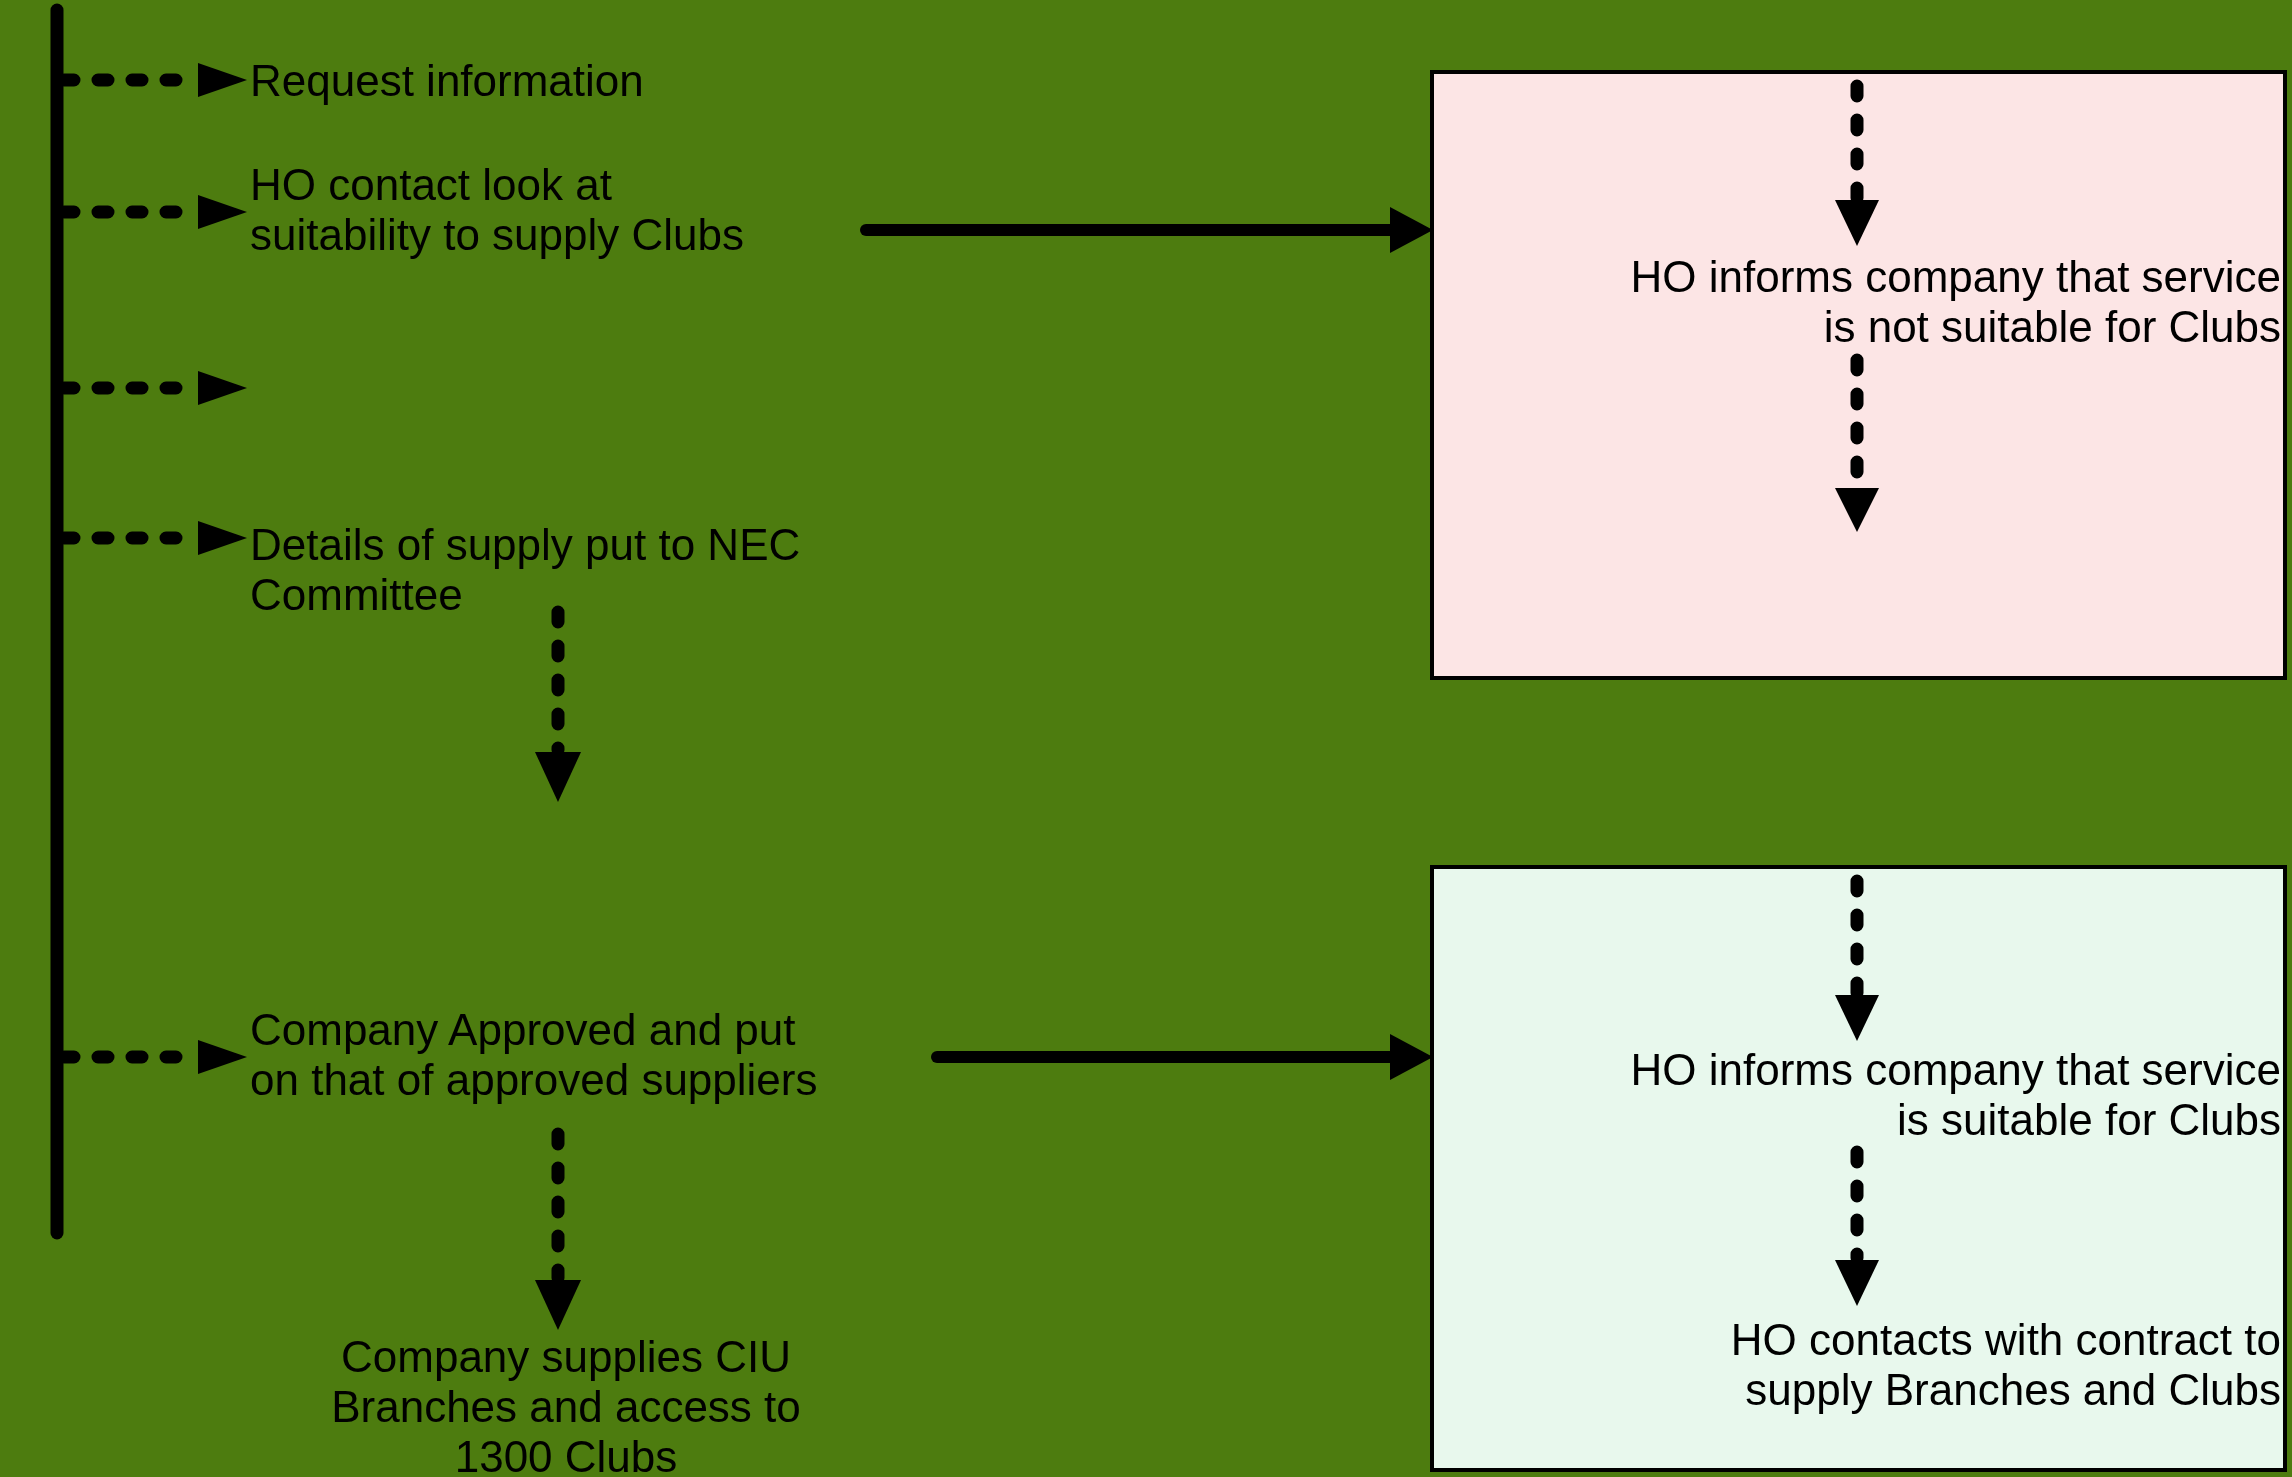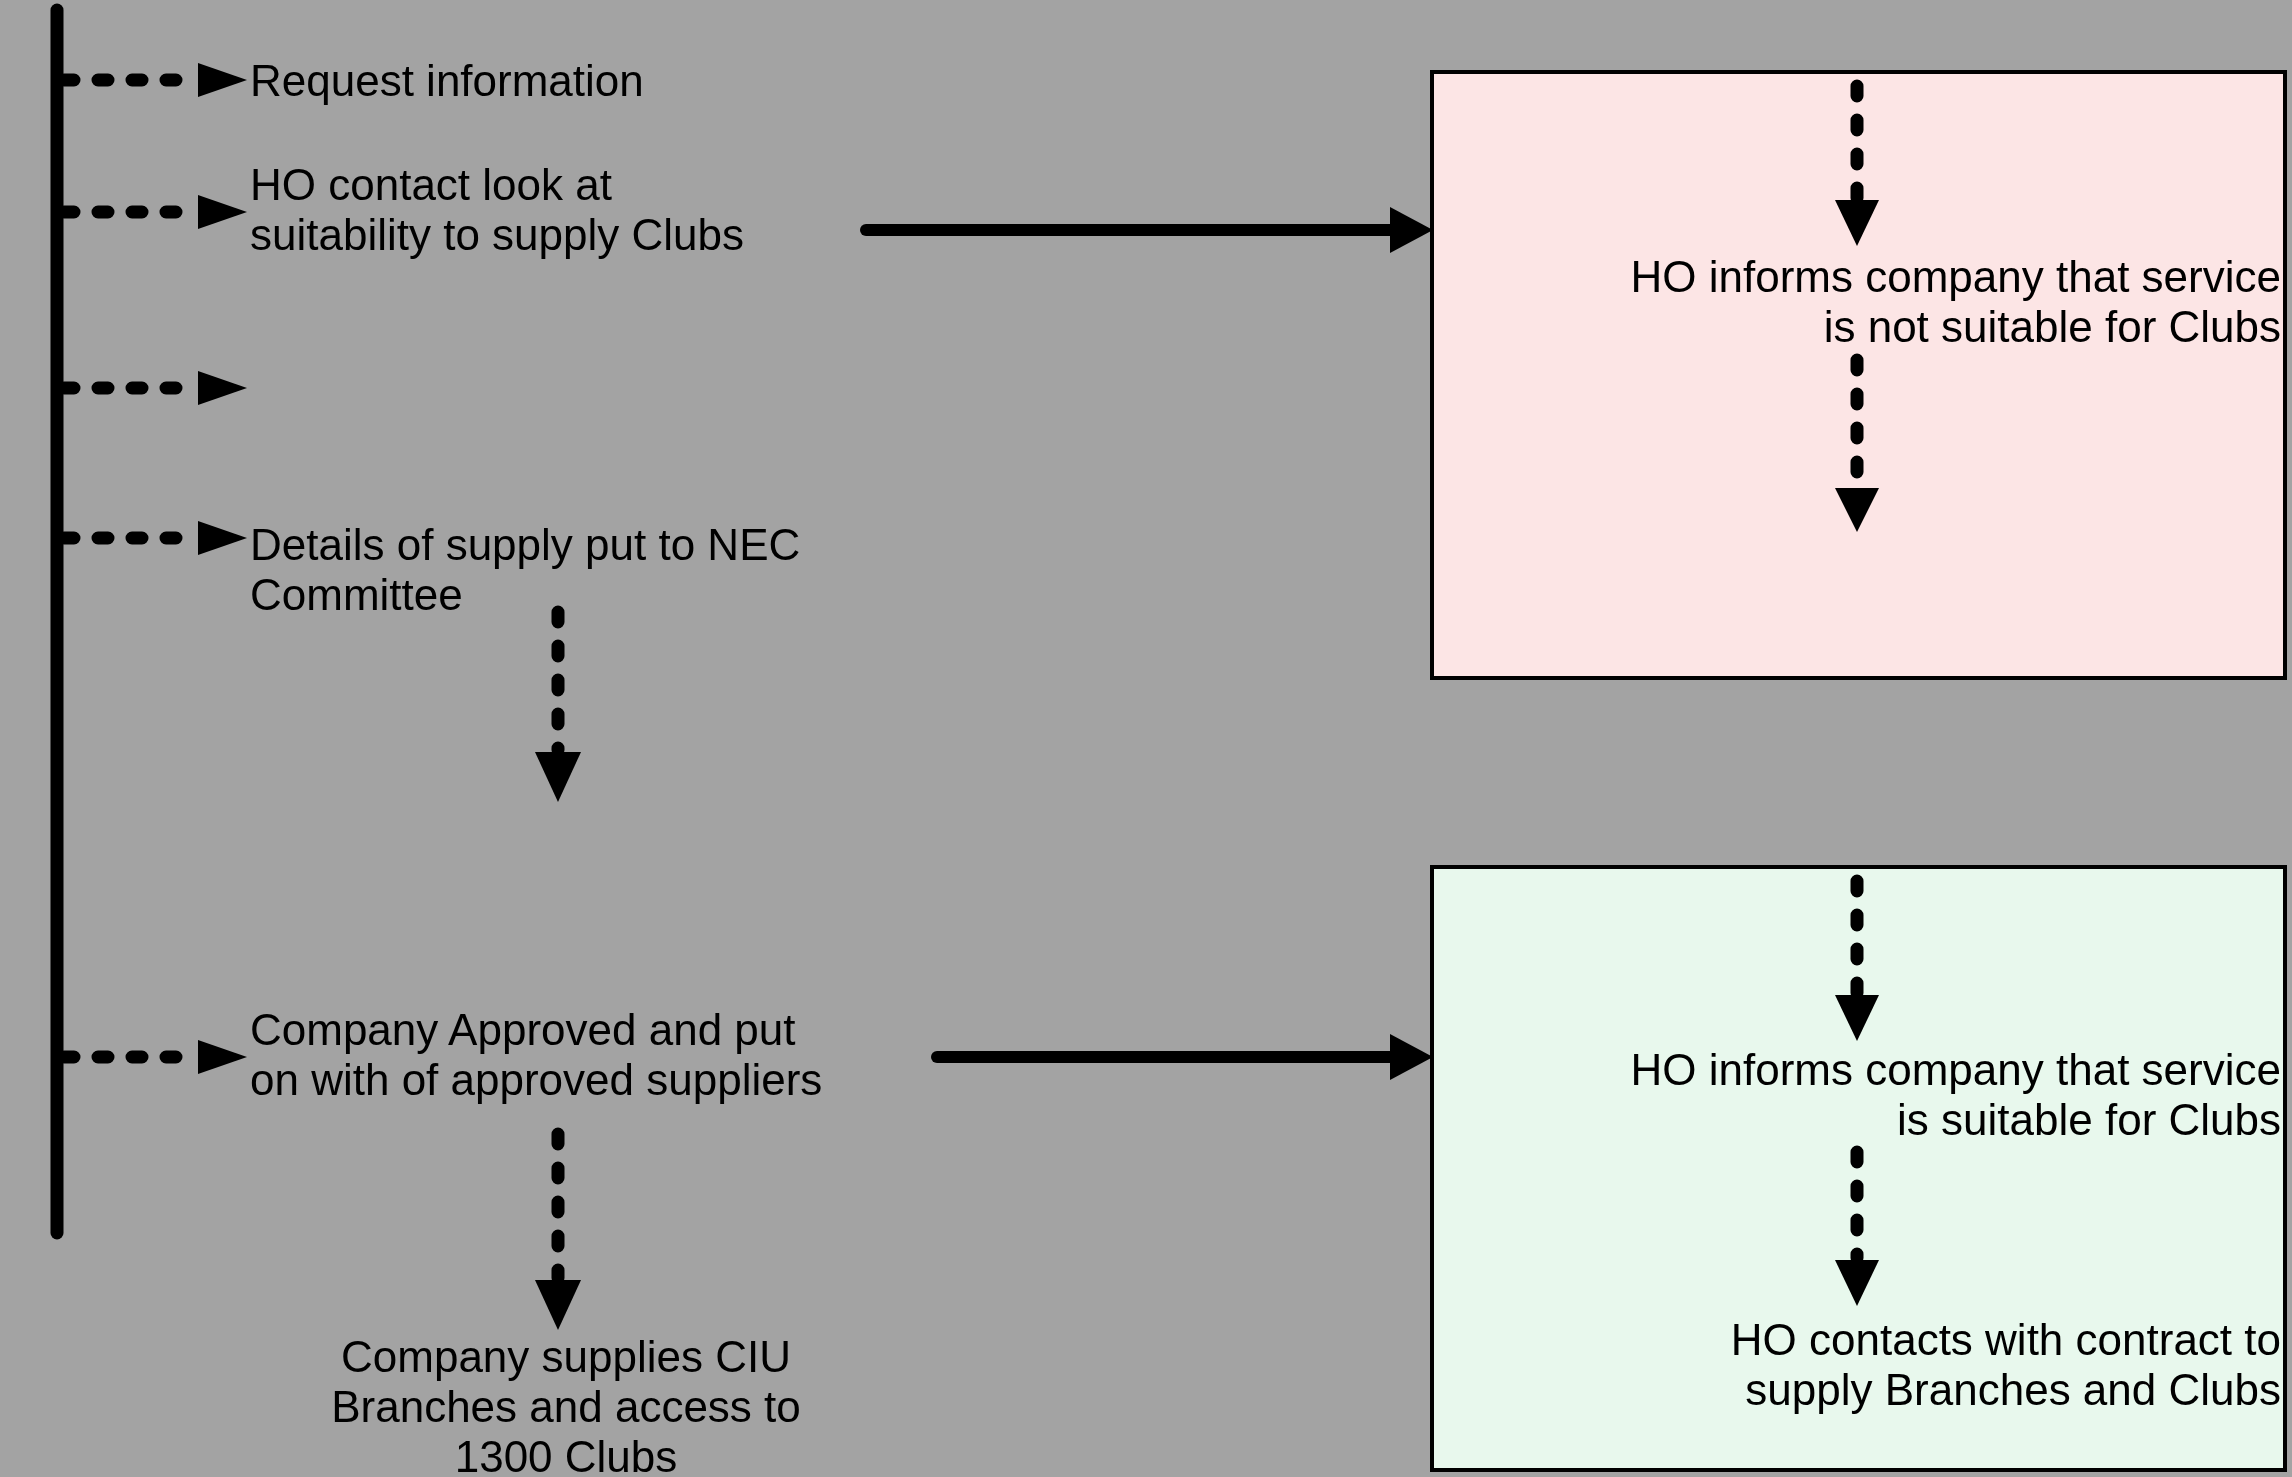--- a/index.html
+++ b/index.html
@@ -4,21 +4,21 @@
 <style>
   html, body {
     margin: 0;
     padding: 0;
     background: #ffffff;
   }
   .canvas {
     position: relative;
     width: 2292px;
     height: 1477px;
-    background: #a3a3a3;
+    background: #4d7c0f;
     font-family: "Liberation Sans", sans-serif;
     color: #000000;
     overflow: hidden;
   }
   .diagram-layer {
     position: absolute;
     left: 0;
     top: 0;
     width: 2292px;
     height: 1477px;
@@ -131,21 +131,21 @@
 
   <div id="t-ho-contact" class="label left">HO contact look at
 suitability to supply Clubs</div>
 
 
   <div id="t-details" class="label left">Details of supply put to NEC
 Committee</div>
 
 
   <div id="t-approved" class="label left">Company Approved and put
-on with of approved suppliers</div>
+on that of approved suppliers</div>
 
   <div id="t-supplies" class="label centered">Company supplies CIU
 Branches and access to
 1300 Clubs</div>
 
   <div id="t-reject-1" class="label boxtext">HO informs company that service
 is not suitable for Clubs</div>
 
 
   <div id="t-accept-1" class="label boxtext">HO informs company that service

